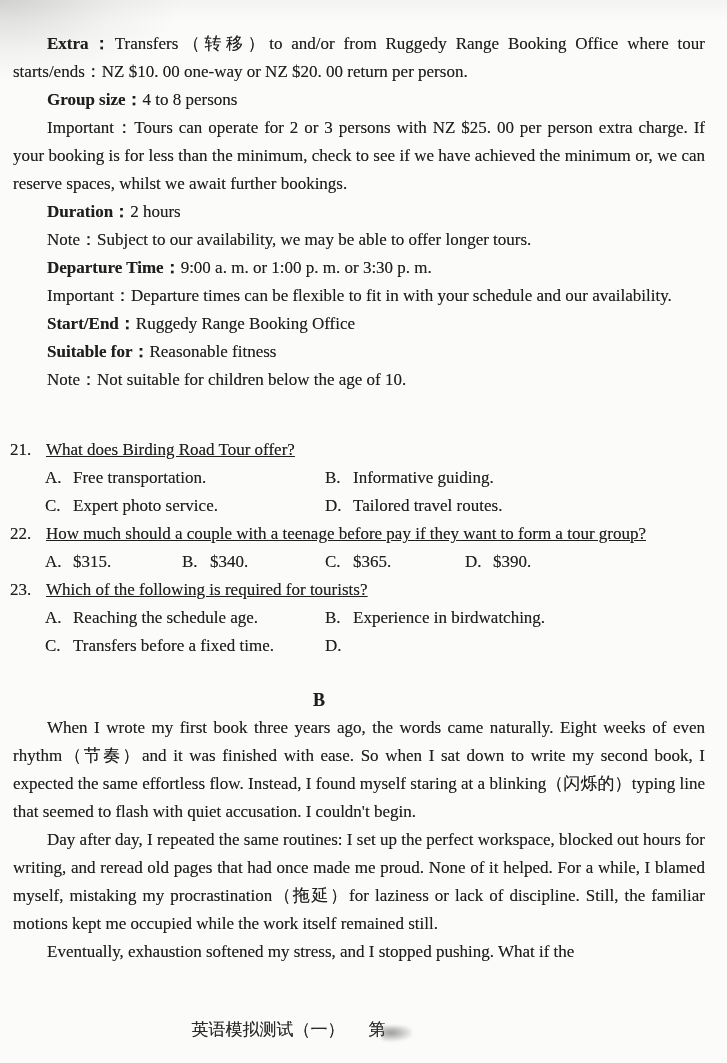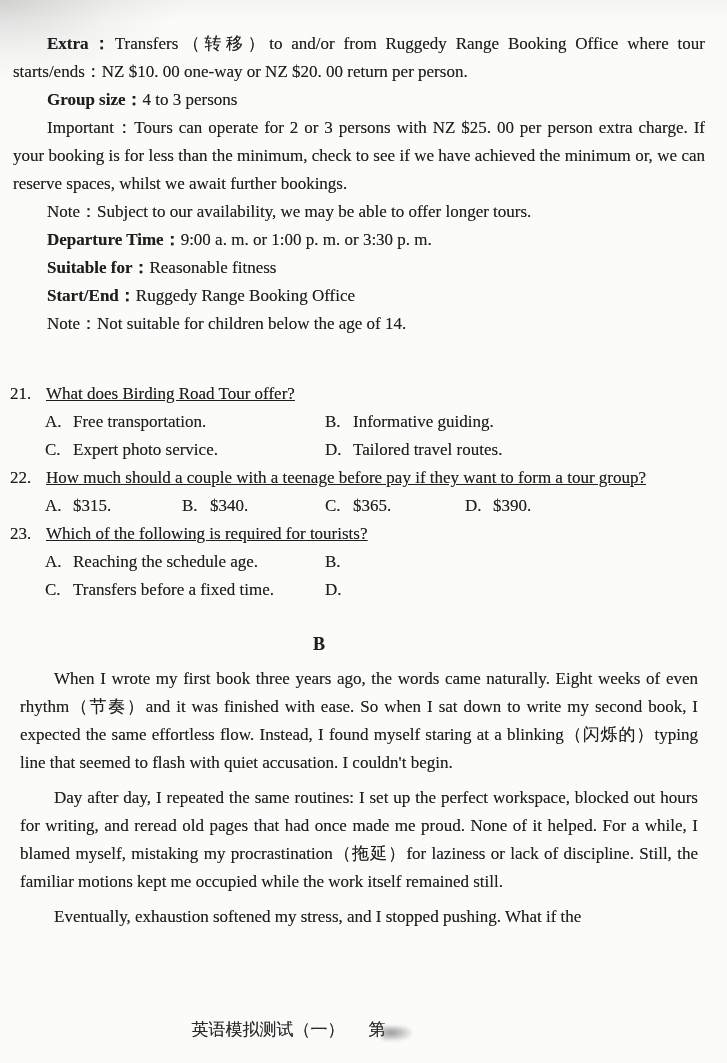--- a/index.html
+++ b/index.html
@@ -63,21 +63,21 @@
   
   .section-b { margin-top: 26px; }
   .b-heading {
     text-align: center;
     font-weight: 700;
     font-size: 18px;
     line-height: 28px;
     margin: 0 80px 0 0;
   }
   .passage {
-    margin: 7px;
+    margin: 0;
     text-align: justify;
     text-indent: 34px;
   }
   
   .footer {
     position: absolute;
     left: 0;
     width: 727px;
     top: 1016px;
     line-height: 28px;
@@ -102,27 +102,29 @@
 </head>
 <body>
 
 <div class="page">
   <div class="scan-shade-corner"></div>
 
   <div class="content">
 
     <div class="tour-info">
       <p class="para"><b class="lbl">Extra：</b><span>Transfers（转移）to and/or from Ruggedy Range Booking Office where tour starts/ends：NZ $10. 00 one-way or NZ $20. 00 return per person.</span></p>
-      <p class="para"><b class="lbl">Group size：</b><span>4 to 3 persons</span></p>
+      <p class="para"><b class="lbl">Group size：</b><span>4 to 8 persons</span></p>
       <p class="para"><b class="lbl"></b><span>Important：Tours can operate for 2 or 3 persons with NZ $25. 00 per person extra charge. If your booking is for less than the minimum, check to see if we have achieved the minimum or, we can reserve spaces, whilst we await further bookings.</span></p>
+      <p class="para"><b class="lbl">Duration：</b><span>2 hours</span></p>
       <p class="para"><b class="lbl"></b><span>Note：Subject to our availability, we may be able to offer longer tours.</span></p>
       <p class="para"><b class="lbl">Departure Time：</b><span>9:00 a. m. or 1:00 p. m. or 3:30 p. m.</span></p>
+      <p class="para"><b class="lbl"></b><span>Important：Departure times can be flexible to fit in with your schedule and our availability.</span></p>
+      <p class="para"><b class="lbl">Start/End：</b><span>Ruggedy Range Booking Office</span></p>
       <p class="para"><b class="lbl">Suitable for：</b><span>Reasonable fitness</span></p>
-      <p class="para"><b class="lbl">Start/End：</b><span>Ruggedy Range Booking Office</span></p>
-      <p class="para"><b class="lbl"></b><span>Note：Not suitable for children below the age of 14.</span></p>
+      <p class="para"><b class="lbl"></b><span>Note：Not suitable for children below the age of 10.</span></p>
     </div>
 
     <div class="questions">
 
       <div class="question">
         <div class="q-row">
           <span class="q-num">21.</span>
           <span class="q-text">What does Birding Road Tour offer?</span>
         </div>
         <div class="opts two-col">
@@ -175,20 +177,21 @@
           <span class="q-num">23.</span>
           <span class="q-text">Which of the following is required for tourists?</span>
         </div>
         <div class="opts two-col">
           <div class="opt">
               <span class="opt-label">A.</span>
               <span>Reaching the schedule age.</span>
             </div>
           <div class="opt">
               <span class="opt-label">B.</span>
+              <span>Experience in birdwatching.</span>
             </div>
           <div class="opt">
               <span class="opt-label">C.</span>
               <span>Transfers before a fixed time.</span>
             </div>
           <div class="opt">
               <span class="opt-label">D.</span>
             </div>
         </div>
       </div>

